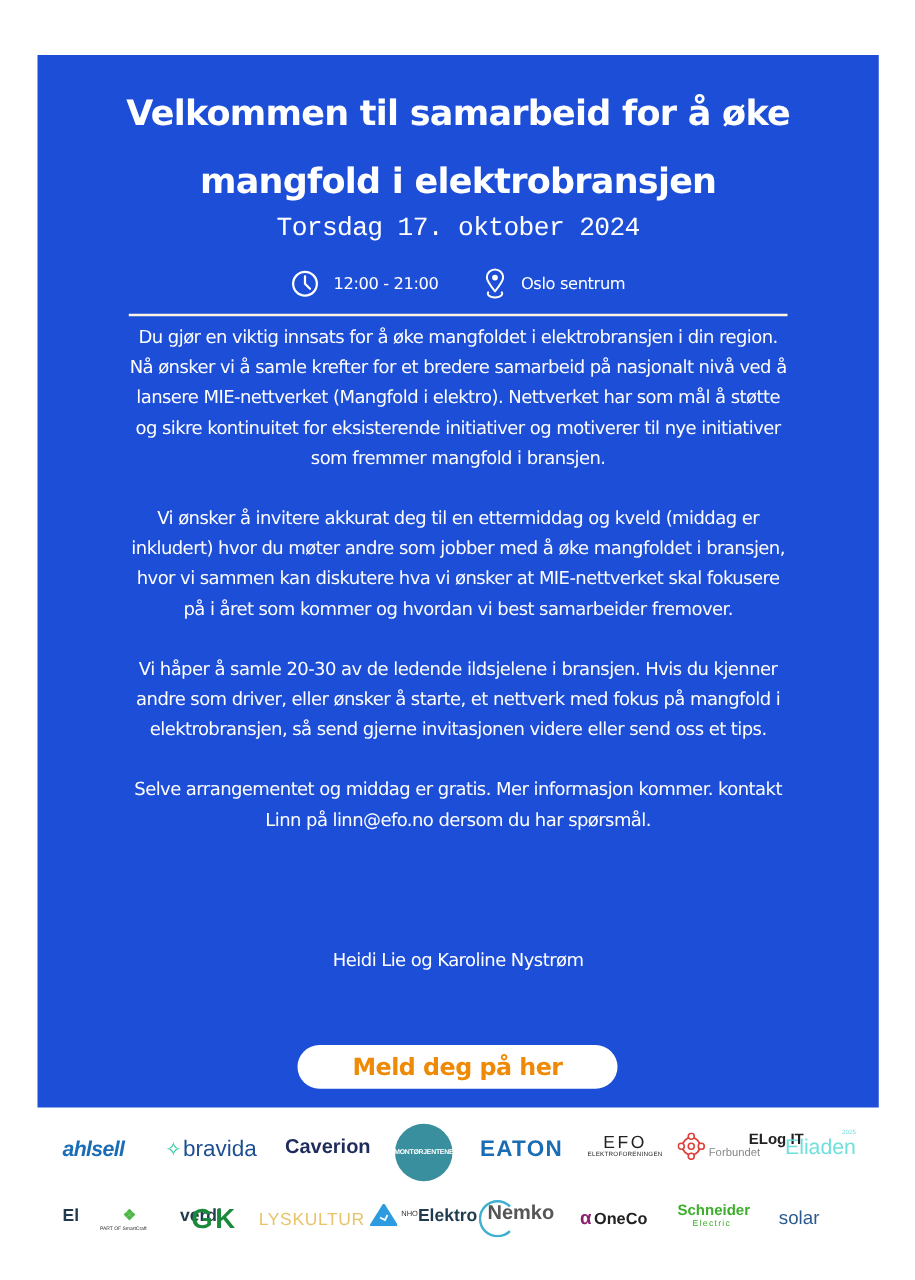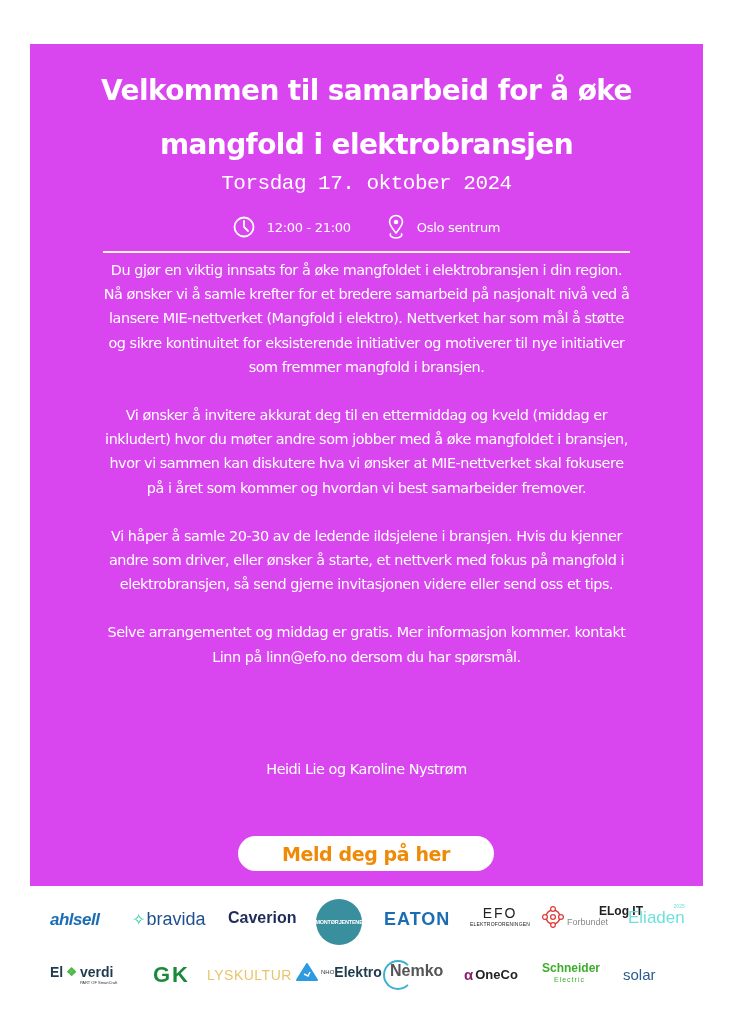--- a/index.html
+++ b/index.html
@@ -1,18 +1,18 @@
 <!DOCTYPE html>
 <html><head>
 <meta charset="utf-8">
 <style>
   html, body { margin:0; padding:0; }
   body { width:732px; height:1024px; background:#ffffff; position:relative; overflow:hidden;
          font-family:"Liberation Sans", sans-serif; }
-  .panel { position:absolute; left:30px; top:44px; width:673px; height:842px; background:#d946ef; color:#fff; }
+  .panel { position:absolute; left:30px; top:44px; width:673px; height:842px; background:#1d4ed8; color:#fff; }
   .title { position:absolute; left:0; width:100%; top:20px; text-align:center; font-family:"DejaVu Sans", sans-serif;
            font-weight:bold; font-size:28px; line-height:54px; letter-spacing:-0.6px; }
   .date { position:absolute; left:0; width:100%; top:128px; text-align:center; font-size:21px; font-family:Liberation Mono, monospace; letter-spacing:-0.5px; }
   .meta { position:absolute; left:0; width:100%; top:170px; display:flex; justify-content:center; align-items:center; font-size:13px; font-family:"DejaVu Sans", sans-serif; letter-spacing:-0.3px; }
   .meta .item { display:flex; align-items:center; }
   .meta .item + .item { margin-left:36px; }
   .meta svg { margin-right:12px; }
   .rule { position:absolute; left:73px; width:527px; top:207px; height:2px; background:#fff3e2; }
   .body { position:absolute; left:70px; width:533px; top:214px; text-align:center; font-size:14.4px; line-height:24.2px; font-family:"DejaVu Sans", sans-serif; letter-spacing:-0.45px; }
   .body p { margin:0 0 24px 0; }
@@ -100,21 +100,21 @@
     </div>
   </div>
   <div class="logo" style="left:588px; top:8px; color:#6fe0dc; font-size:17px; position:absolute;">
     <span>Eliaden</span>
     <span style="position:absolute; right:0; top:-5px; font-size:5px;">2025</span>
   </div>
 </div>
 
 <div class="logos row2">
   <div class="logo" style="left:10px; top:4px; flex-direction:column; align-items:flex-start;">
-    <div style="display:flex; align-items:center; color:#1f3b4d; font-weight:bold; font-size:14px;">
+    <div style="display:flex; align-items:center; color:#1f3b4d; font-weight:bold; font-size:14px;gap:32px;">
       <span>El</span>
       <span style="color:#4db848; margin:0 3px; font-size:12px;">❖</span>
       <span>verdi</span>
     </div>
     <span style="font-size:4px; color:#333; margin-left:30px;">PART OF SmartCraft</span>
   </div>
   <div class="logo" style="left:113px; top:2px; color:#1a8a3a; font-weight:bold; font-size:22px; letter-spacing:2px;">
     <span>GK</span>
   </div>
   <div class="logo" style="left:167px; top:7px; color:#e7c46a; font-size:14px; letter-spacing:0.5px;">

